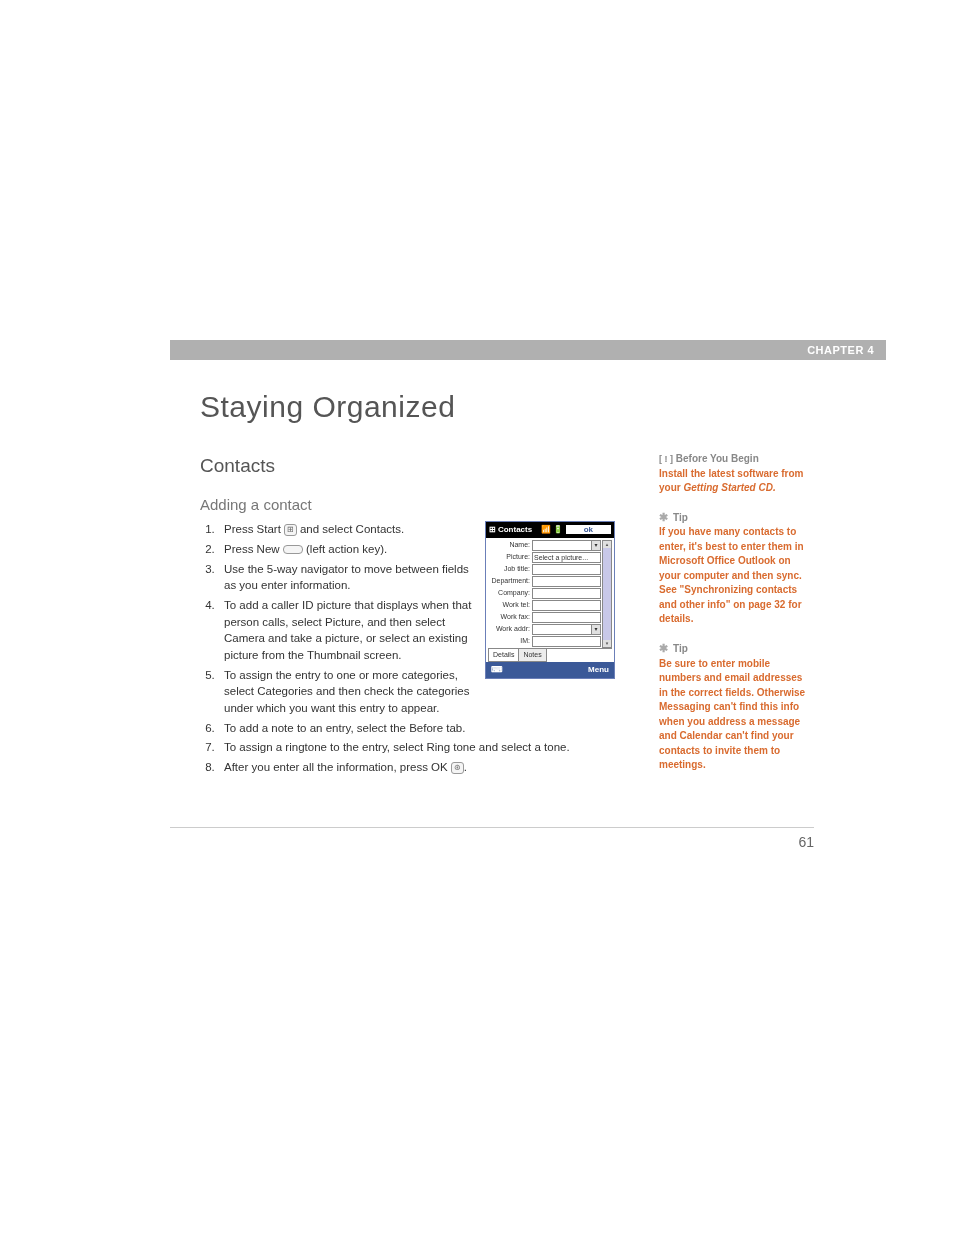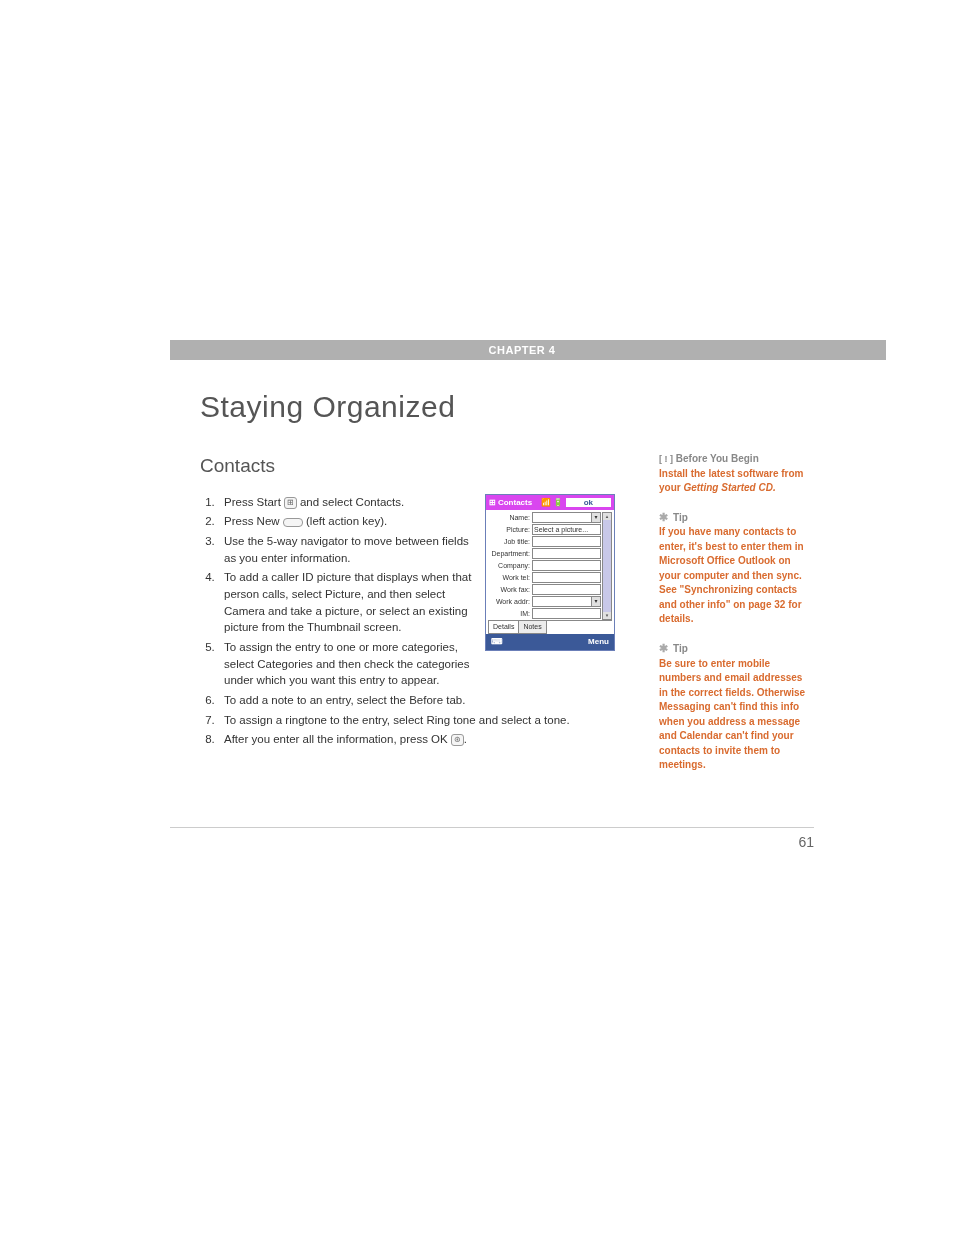--- a/index.html
+++ b/index.html
@@ -8,21 +8,21 @@
     font-family: Arial, Helvetica, sans-serif;
     background: #fff;
     color: #333;
     width: 954px;
   }
   .topbar {
     height: 20px;
     background: #b0b0b0;
     margin: 340px 68px 0 170px;
     display: flex;
-    justify-content: center;
+    justify-content: flex-end;
     align-items: center;
     padding-right: 12px;
   }
   .topbar span {
     color: #fff;
     font-size: 11px;
     font-weight: bold;
     letter-spacing: 0.5px;
   }
   .page {
@@ -94,21 +94,21 @@
   }
   .screenshot {
     float: right;
     width: 128px;
     border: 1px solid #6b7fb8;
     margin: 0 0 8px 10px;
     font-size: 7px;
     background: #fff;
   }
   .ss-title {
-    background: #d946ef;
+    background: #000000;
     color: #fff;
     font-weight: bold;
     padding: 2px 3px;
     display: flex;
     justify-content: space-between;
     align-items: center;
     font-size: 8px;
   }
   .ss-title .icons span {
     margin-left: 2px;
@@ -228,20 +228,21 @@
 <div class="topbar">
   <span>CHAPTER 4</span>
 </div>
 
 <div class="page">
   <h1>Staying Organized</h1>
 
   <div class="cols">
     <div class="left">
       <h2>Contacts</h2>
+      <h3>Adding a contact</h3>
 
       <div class="screenshot">
         <div class="ss-title">
           <span><span>⊞</span> <span>Contacts</span></span>
           <span class="icons"><span>📶</span><span>🔋</span><span style="background:#fff;color:#3b5998;padding:0 18px;">ok</span></span>
         </div>
         <div class="ss-body">
           <div class="ss-main">
             <div class="ss-fields">
               <div class="ss-row">

